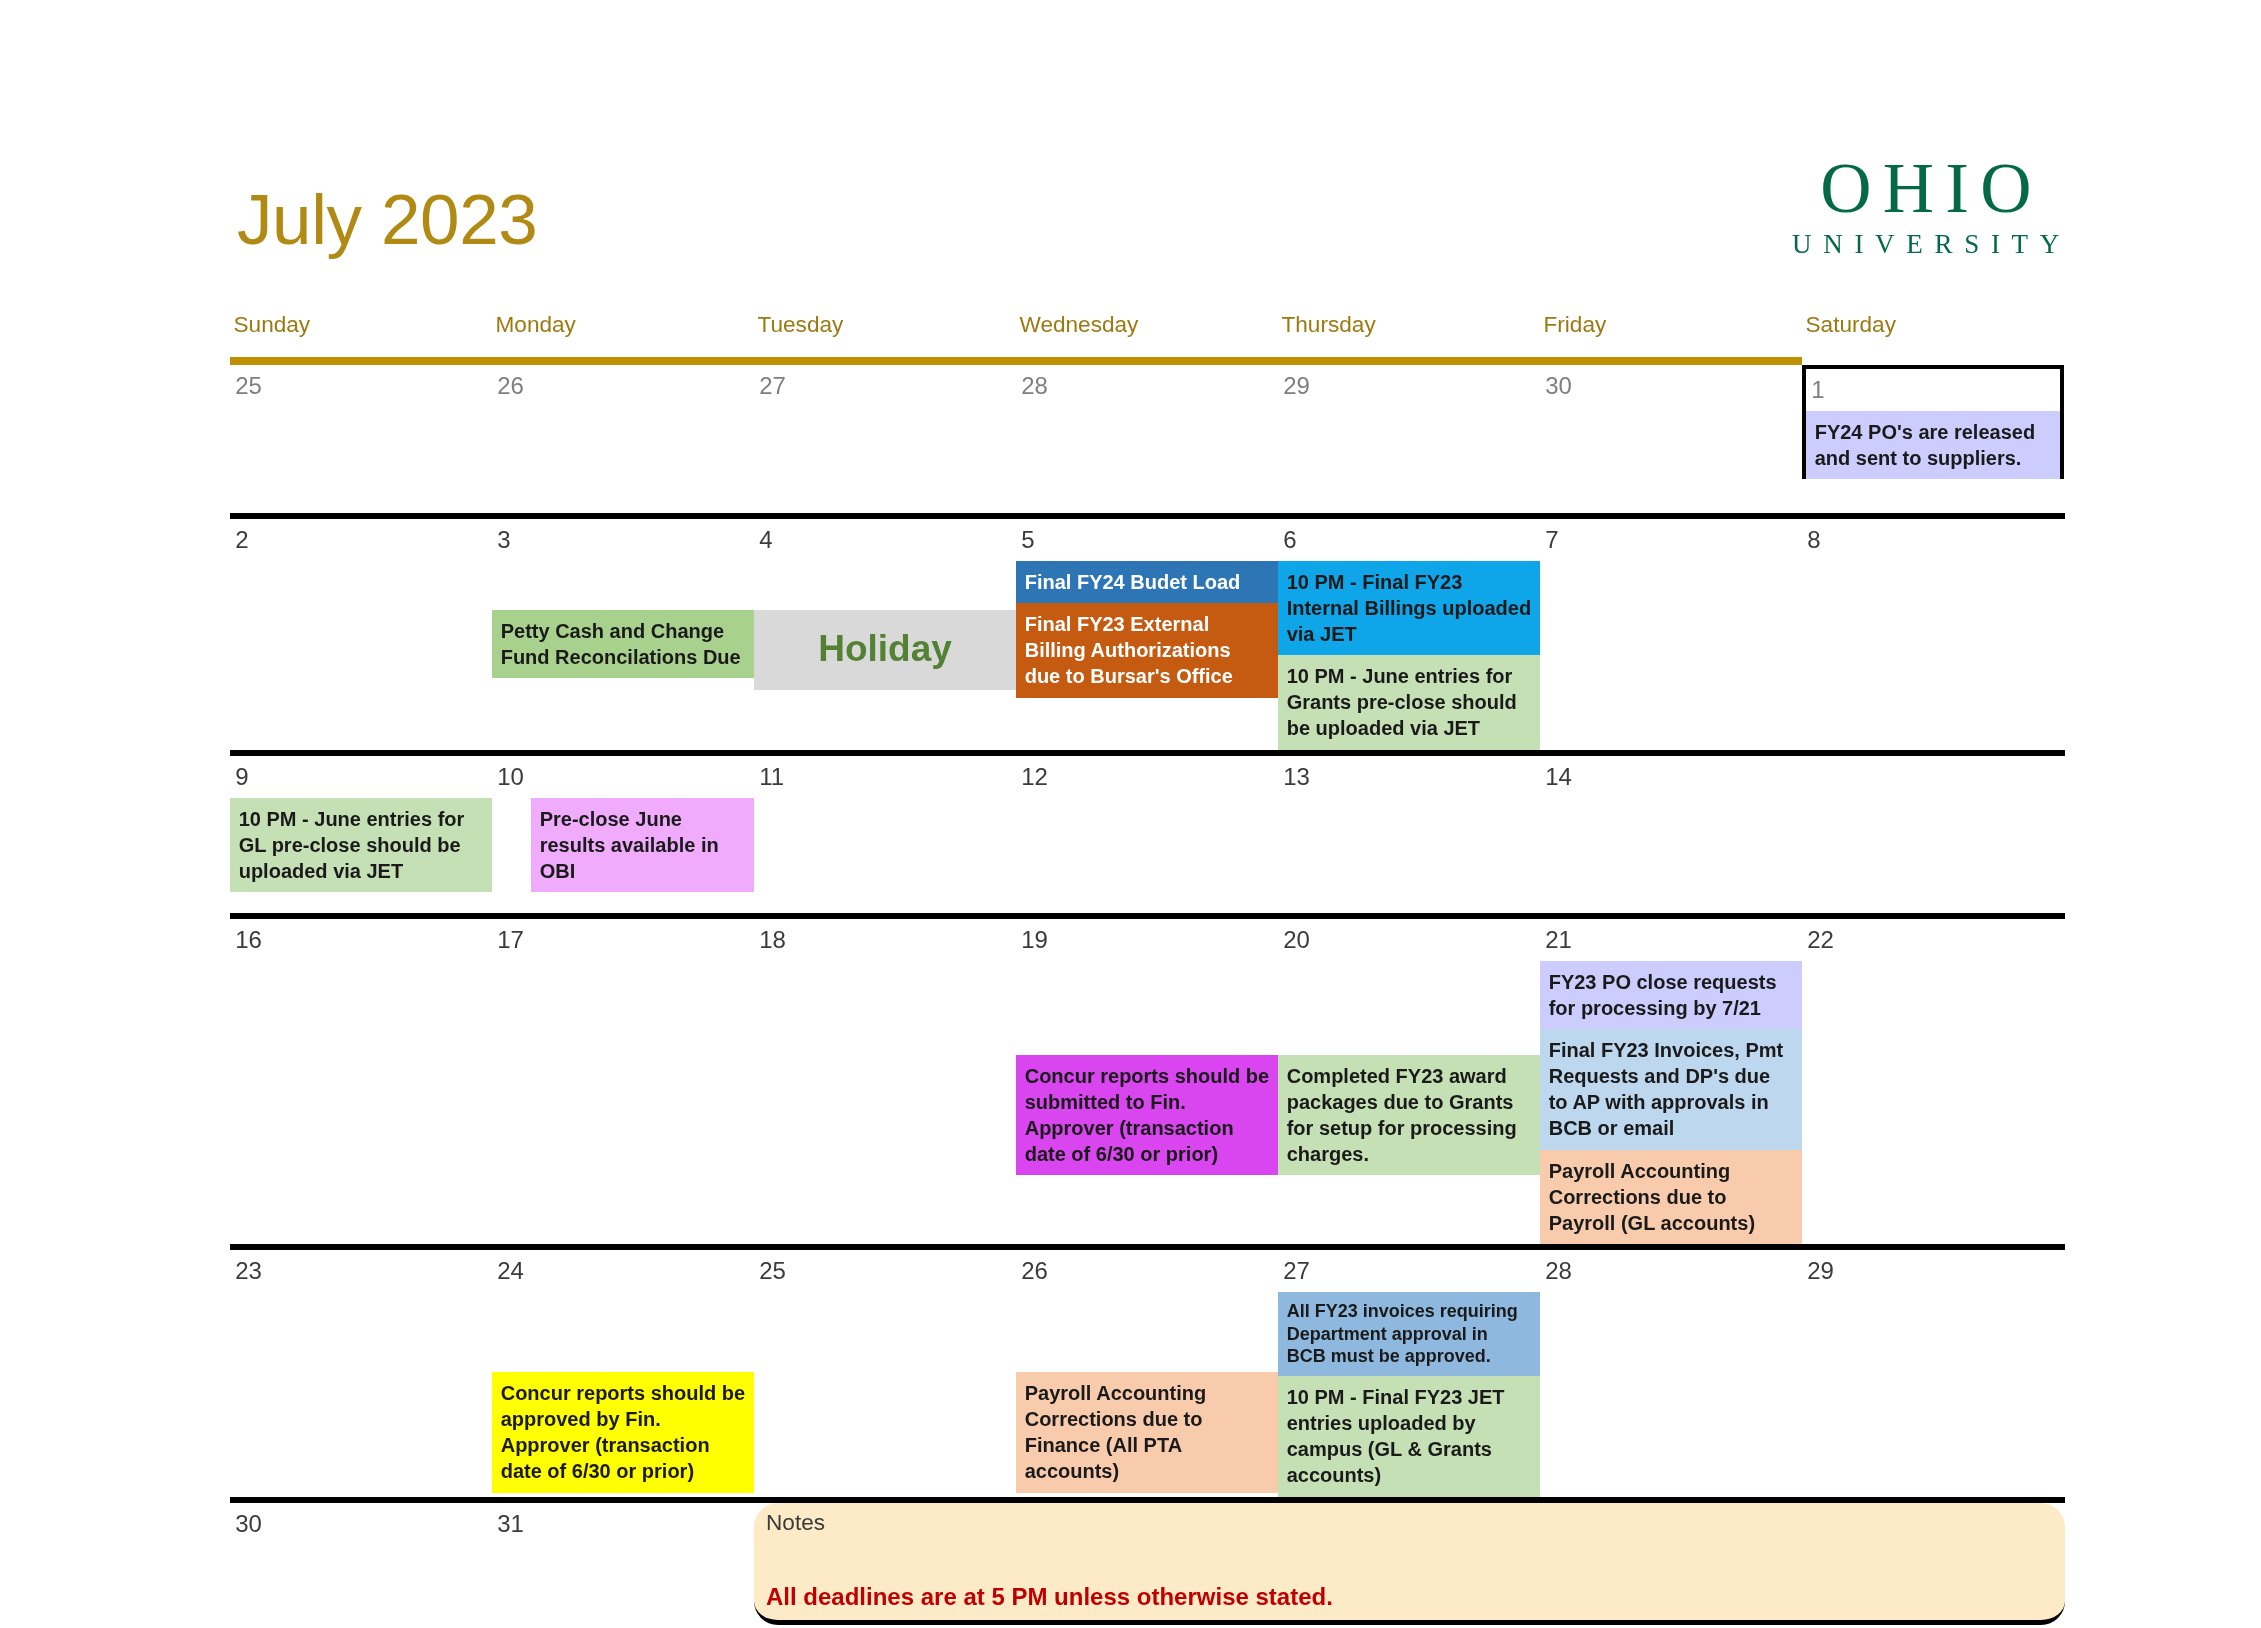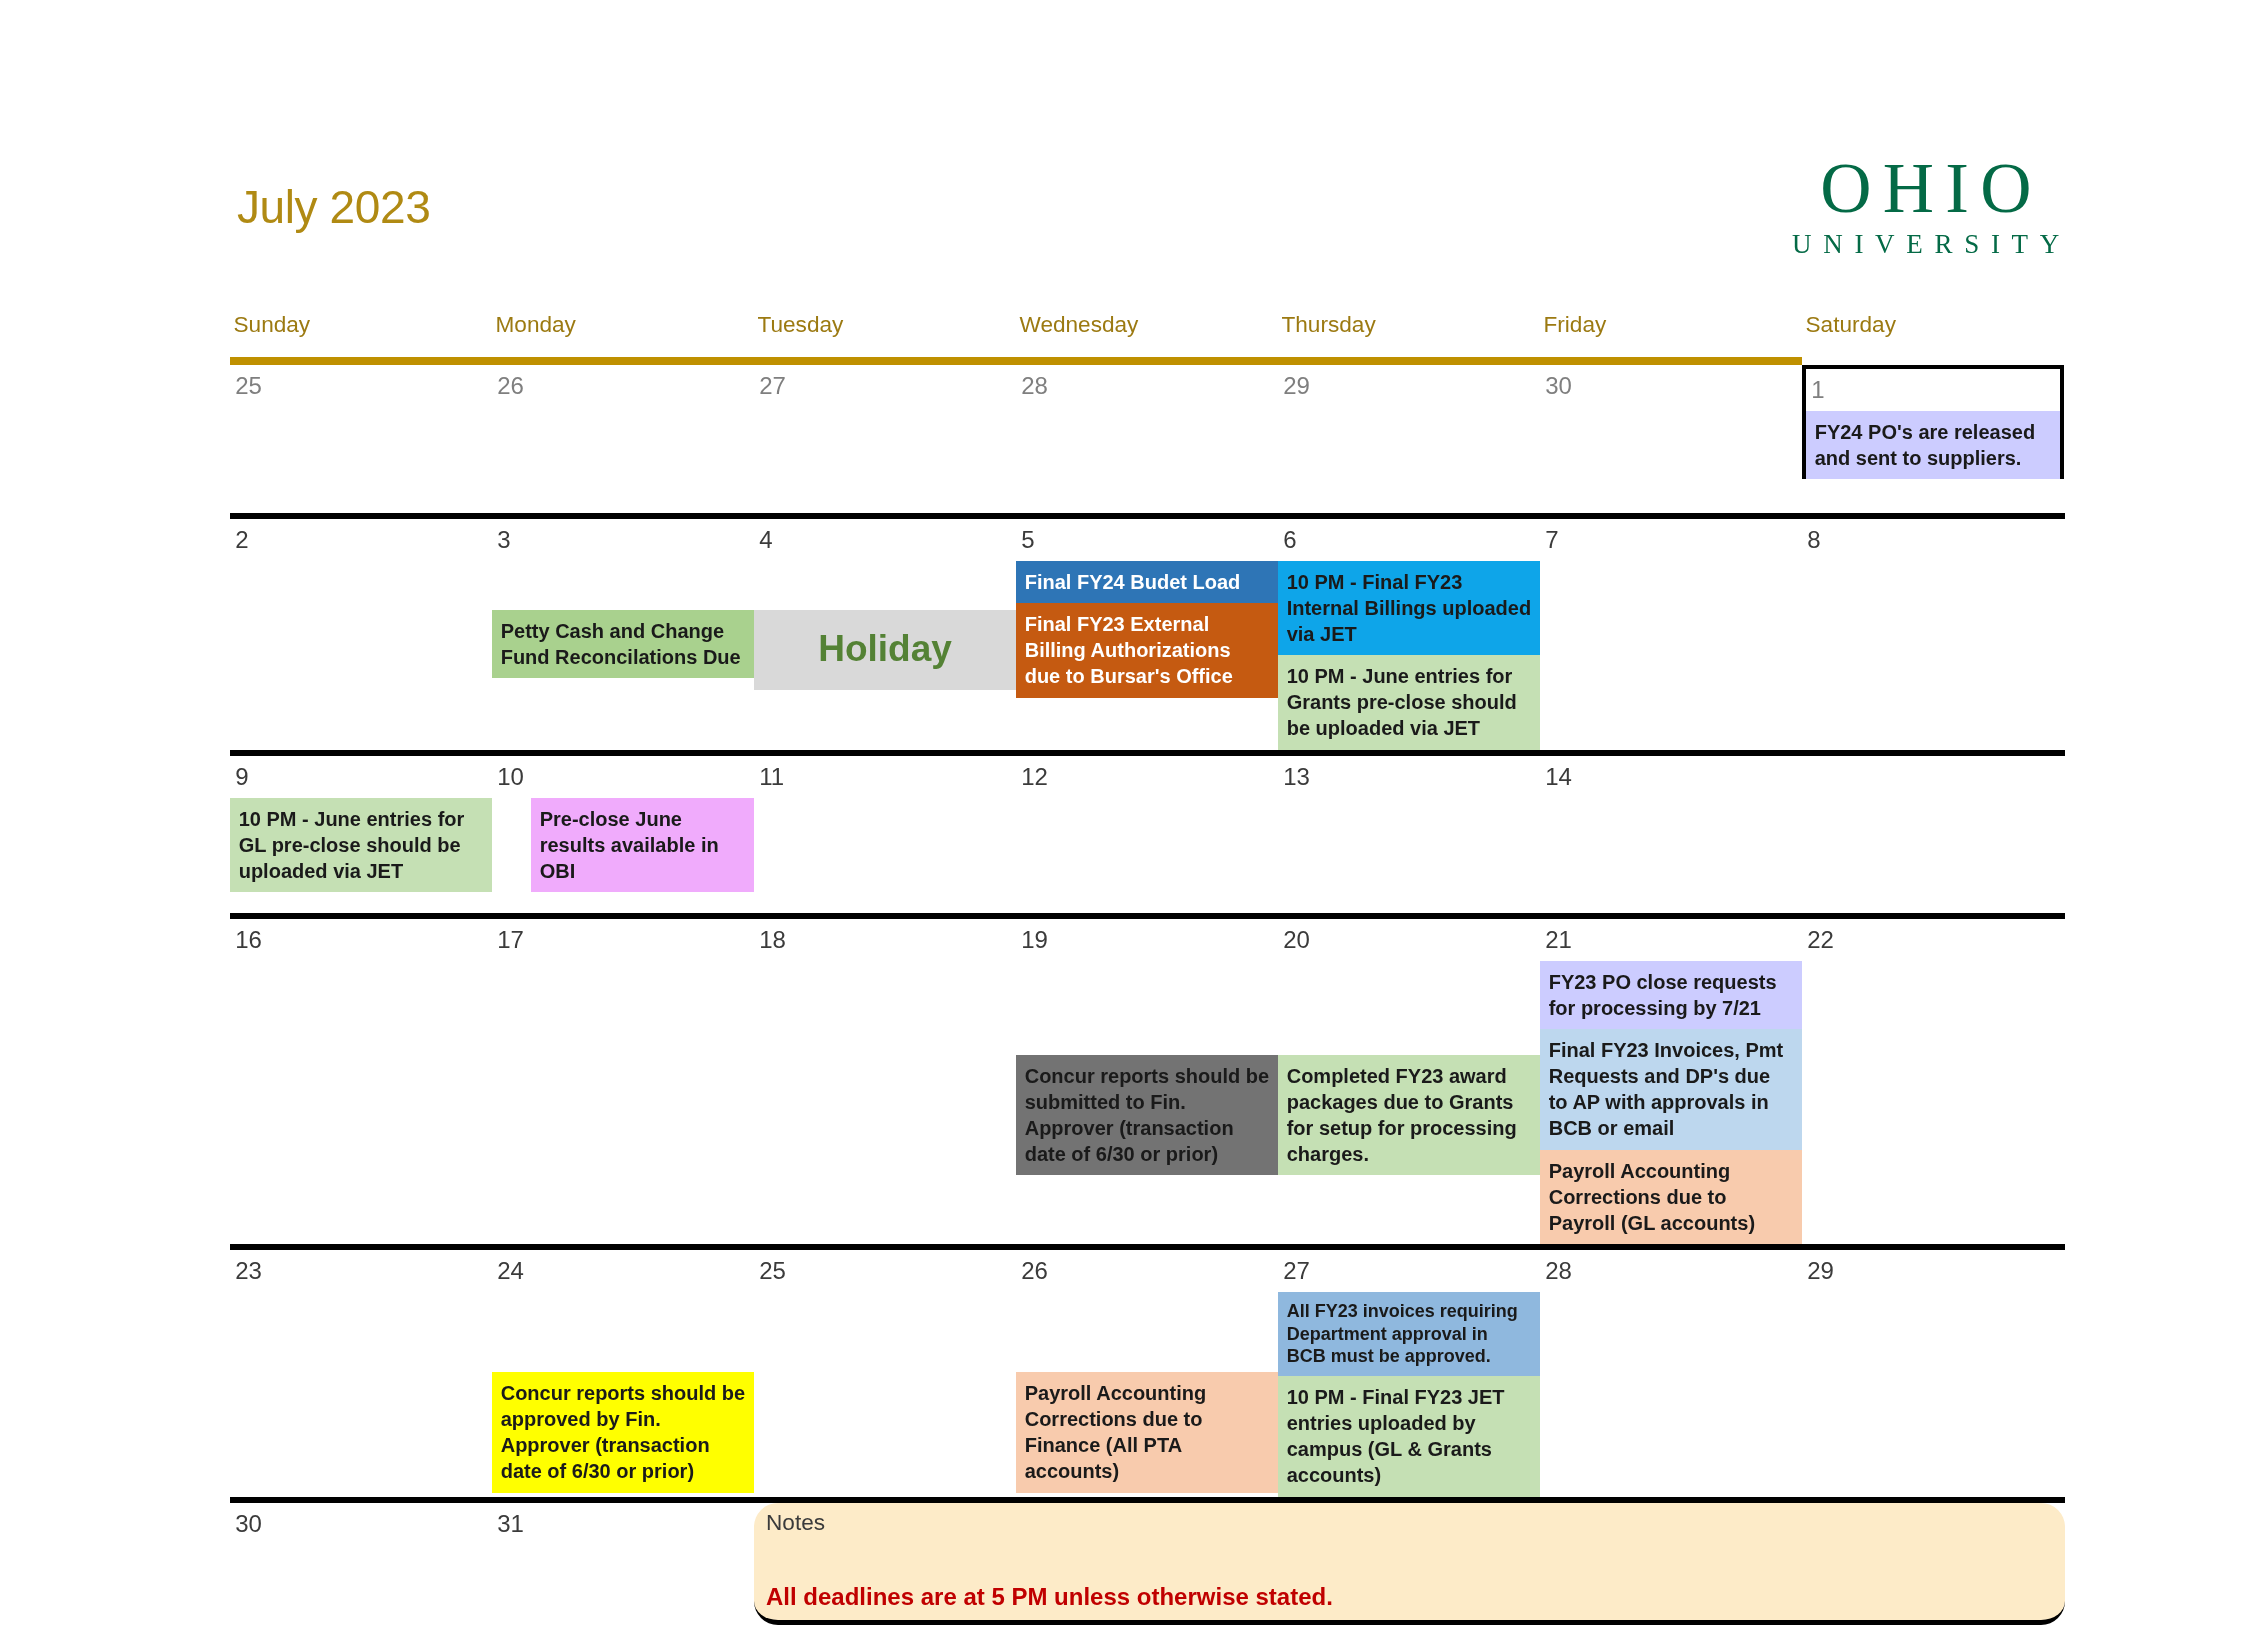--- a/index.html
+++ b/index.html
@@ -7,21 +7,21 @@
     width:2261px;height:1629px;
     background:#ffffff;
     font-family:"Liberation Sans", sans-serif;
     -webkit-font-smoothing:antialiased;
   }
   .page{position:relative;width:2261px;height:1629px;overflow:hidden;}
 
   
   .title{
     position:absolute;left:237px;top:184px;
-    font-size:46px;font-weight:400;color:#B08A13;
+    font-size:71px;font-weight:400;color:#B08A13;
     letter-spacing:-0.4px;line-height:1;
   }
   .logo{
     position:absolute;right:190px;top:155px;
     text-align:center;color:#046A46;
     font-family:"Liberation Serif", serif;
   }
   .logo-main{font-size:71px;letter-spacing:11.3px;line-height:0.95;font-weight:400;text-indent:11.3px;}
   .logo-sub{font-size:27px;letter-spacing:11.7px;line-height:1.25;margin-top:5.2px;text-indent:11.3px;}
 
@@ -218,21 +218,21 @@
               <div class="events"></div>
             </div>
             <div class="daycell">
               <div class="daynum">18</div>
               <div class="events"></div>
             </div>
             <div class="daycell">
               <div class="daynum">19</div>
               <div class="events">
                 <div style="height: 94px;"></div>
-                <div class="ev" style="background: #737373; color: rgb(26, 26, 26);">Concur reports should be submitted to Fin. Approver (transaction date of 6/30 or prior)</div>
+                <div class="ev" style="background: #d946ef; color: rgb(26, 26, 26);">Concur reports should be submitted to Fin. Approver (transaction date of 6/30 or prior)</div>
               </div>
             </div>
             <div class="daycell">
               <div class="daynum">20</div>
               <div class="events">
                 <div style="height: 94px;"></div>
                 <div class="ev" style="background: rgb(197, 224, 180); color: rgb(26, 26, 26);">Completed FY23 award packages due to Grants for setup for processing charges.</div>
               </div>
             </div>
             <div class="daycell">

